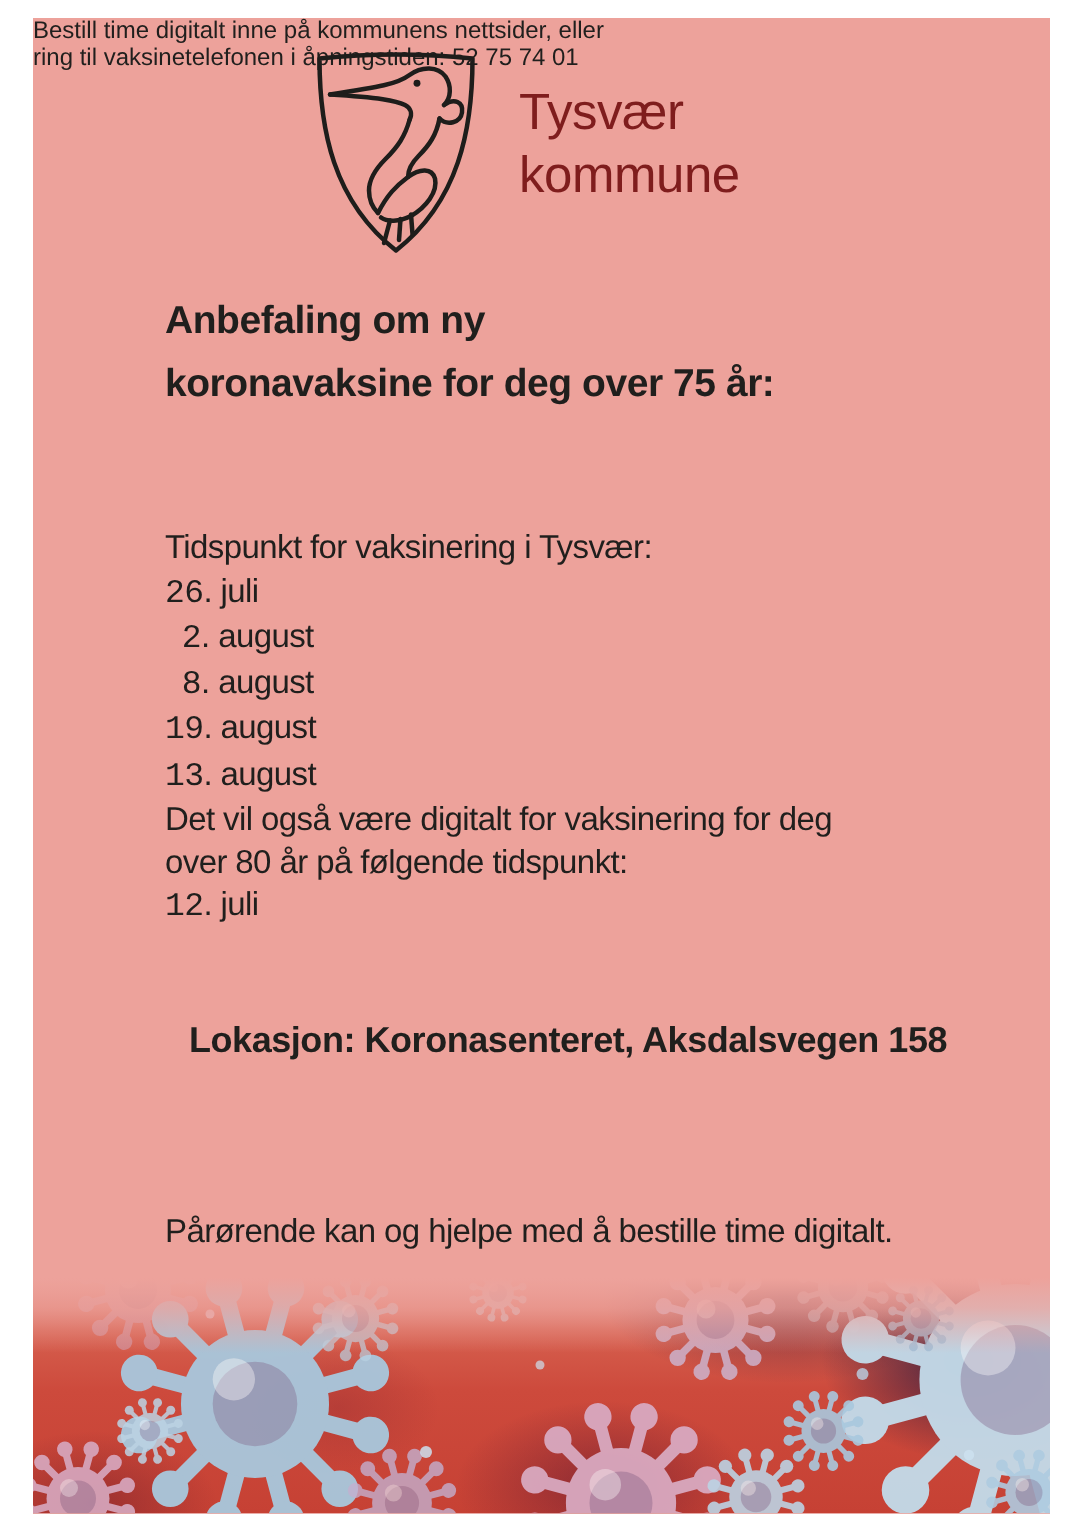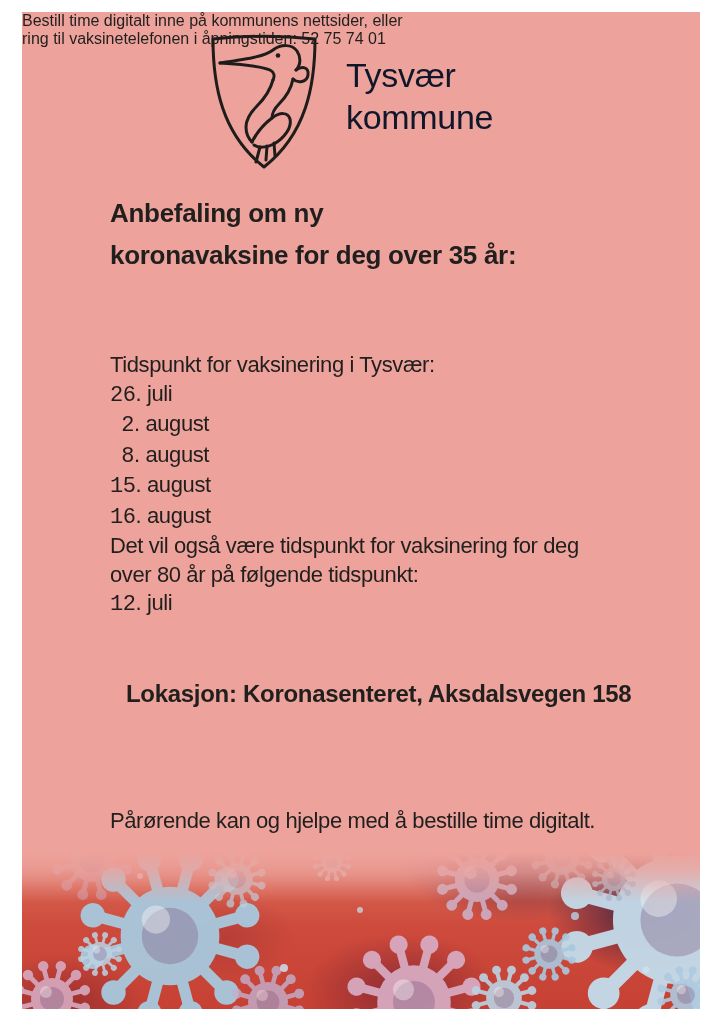--- a/index.html
+++ b/index.html
@@ -40,21 +40,21 @@
     width: 112px;
     height: 138px;
     flex: 0 0 auto;
   }
   .wordmark {
     margin-left: 26px;
     margin-top: 20px;
     font-size: 34px;
     line-height: 42px;
     letter-spacing: -0.3px;
-    color: #0f172a;
+    color: #7f1d1d;
   }
 
   
   .page-title {
     position: absolute;
     left: 88px;
     top: 180px;
     margin: 0;
     font-size: 26px;
     line-height: 42px;
@@ -169,31 +169,31 @@
         <path d="M66,109 L67,122"></path>
       </svg>
       <div class="wordmark">
         <div>Tysvær</div>
         <div>kommune</div>
       </div>
     </header>
 
     <h1 class="page-title">
       <div>Anbefaling om ny</div>
-      <div>koronavaksine for deg over 35 år:</div>
+      <div>koronavaksine for deg over 75 år:</div>
     </h1>
 
     <section class="schedule">
       <div class="line">Tidspunkt for vaksinering i Tysvær:</div>
       <div class="line"><span class="dnum">26</span><span>. juli</span></div>
       <div class="line"><span class="dnum">2</span><span>. august</span></div>
       <div class="line"><span class="dnum">8</span><span>. august</span></div>
-      <div class="line"><span class="dnum">15</span><span>. august</span></div>
-      <div class="line"><span class="dnum">16</span><span>. august</span></div>
-      <div class="line">Det vil også være tidspunkt for vaksinering for deg</div>
+      <div class="line"><span class="dnum">19</span><span>. august</span></div>
+      <div class="line"><span class="dnum">13</span><span>. august</span></div>
+      <div class="line">Det vil også være digitalt for vaksinering for deg</div>
       <div class="line">over 80 år på følgende tidspunkt:</div>
       <div class="line"><span class="dnum">12</span><span>. juli</span></div>
     </section>
 
     <p class="location-line">Lokasjon: Koronasenteret, Aksdalsvegen 158</p>
 
     <p class="booking">
       </p>
       <div class="line">Bestill time digitalt inne på kommunens nettsider, eller</div>
       <div class="line">ring til vaksinetelefonen i åpningstiden: 52 75 74 01</div>

